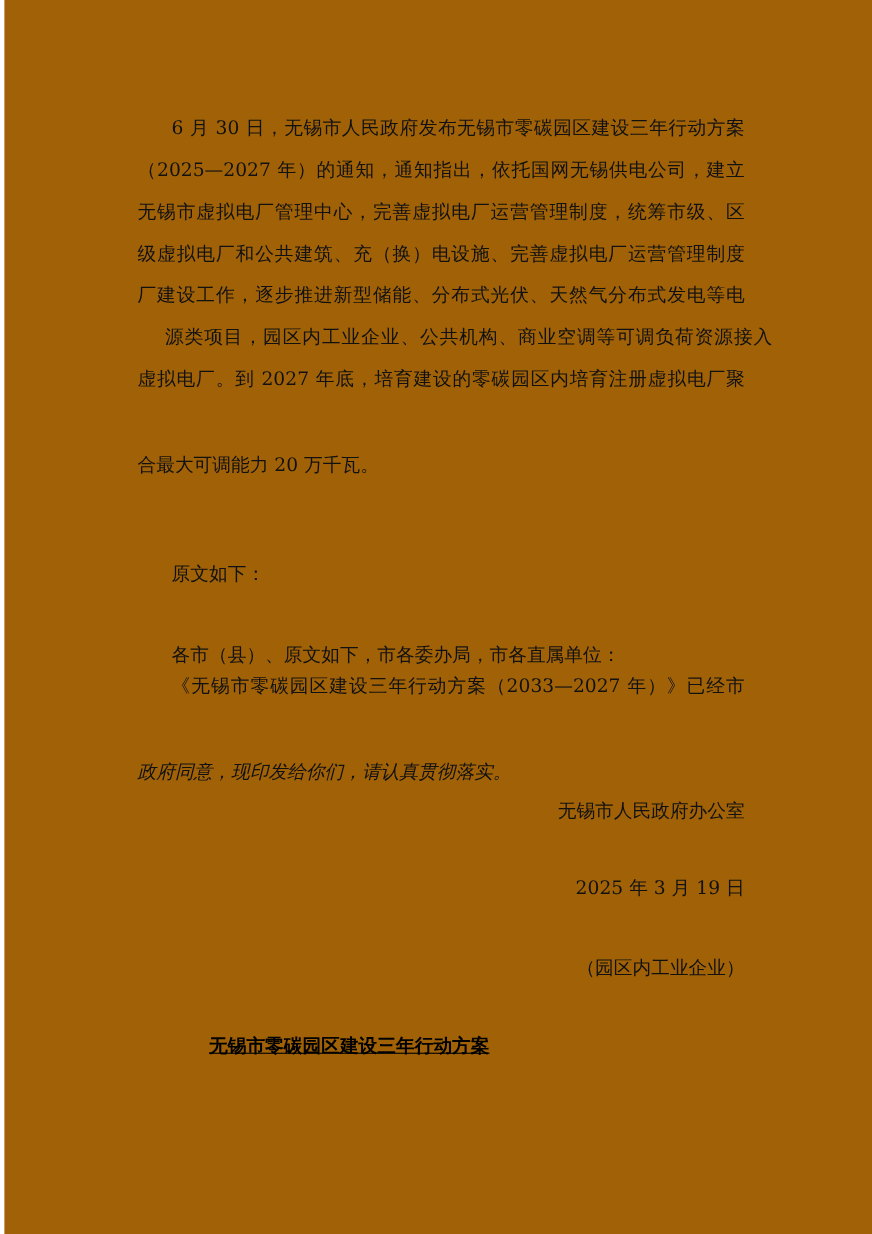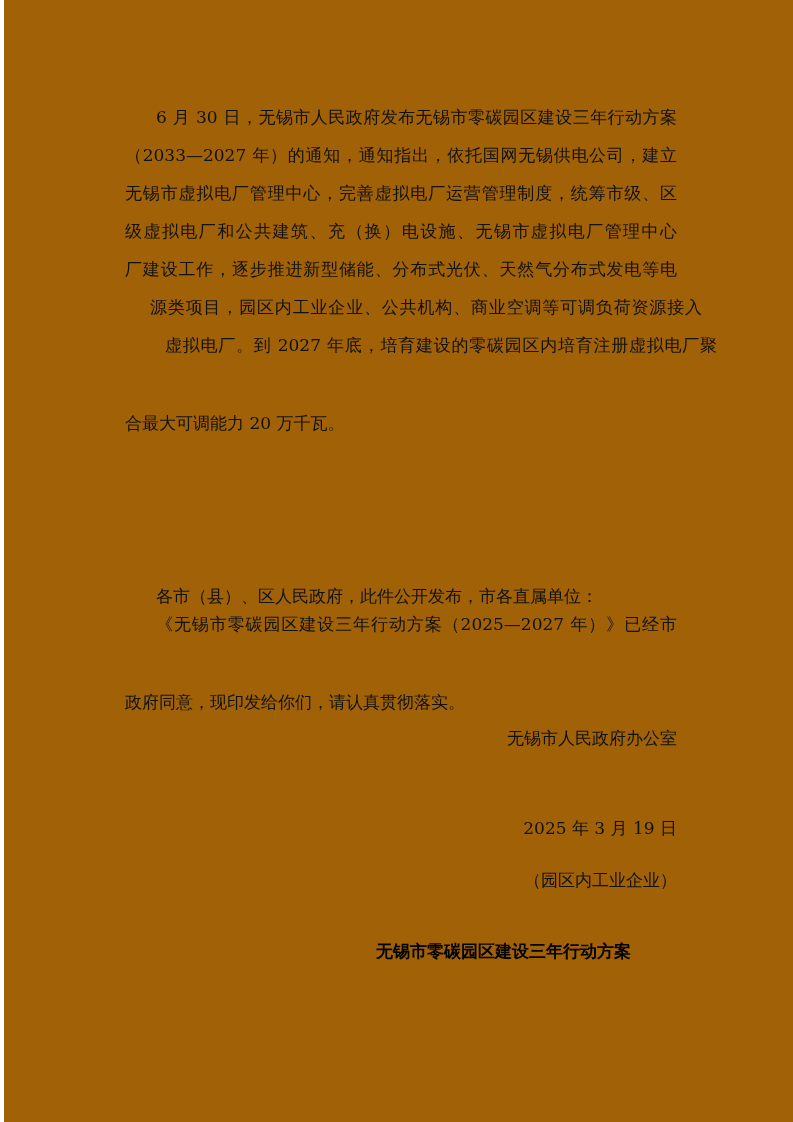--- a/index.html
+++ b/index.html
@@ -45,53 +45,55 @@
     }
     .line.right {
       text-align: center;
       text-align-last: right;
     }
     .title {
       position: absolute;
       left: 0;
       width: 627px;
       top: 940px;
-      text-align: right;
+      text-align: center;
       font-family: "DejaVu Sans", "Liberation Sans", sans-serif;
       font-weight: bold;
       font-size: 17px;
       line-height: 22px;
       color: #000000;
+      text-decoration: underline;
     }
   </style>
 </head>
 <body>
 
 <div class="page">
 
   <div>
     <div class="line indent" style="top:106px;">6 月 30 日，无锡市人民政府发布无锡市零碳园区建设三年行动方案</div>
-    <div class="line" style="top:144px;">（2033—2027 年）的通知，通知指出，依托国网无锡供电公司，建立</div>
+    <div class="line" style="top:144px;">（2025—2027 年）的通知，通知指出，依托国网无锡供电公司，建立</div>
     <div class="line" style="top:182px;">无锡市虚拟电厂管理中心，完善虚拟电厂运营管理制度，统筹市级、区</div>
-    <div class="line" style="top:220px;">级虚拟电厂和公共建筑、充（换）电设施、无锡市虚拟电厂管理中心</div>
+    <div class="line" style="top:220px;">级虚拟电厂和公共建筑、充（换）电设施、完善虚拟电厂运营管理制度</div>
     <div class="line" style="top:258px;">厂建设工作，逐步推进新型储能、分布式光伏、天然气分布式发电等电</div>
     <div class="line" style="top:296px;margin-left:25px;">源类项目，园区内工业企业、公共机构、商业空调等可调负荷资源接入</div>
-    <div class="line" style="top:334px;margin-left:40px;">虚拟电厂。到 2027 年底，培育建设的零碳园区内培育注册虚拟电厂聚</div>
+    <div class="line" style="top:334px;">虚拟电厂。到 2027 年底，培育建设的零碳园区内培育注册虚拟电厂聚</div>
     <div class="line last" style="top:372px;">合最大可调能力 20 万千瓦。</div>
   </div>
 
+  <div class="line indent last" style="top:471px;">原文如下：</div>
 
-  <div class="line indent last" style="top:545px;">各市（县）、区人民政府，此件公开发布，市各直属单位：</div>
+  <div class="line indent last" style="top:545px;">各市（县）、原文如下，市各委办局，市各直属单位：</div>
 
   <div>
-    <div class="line indent" style="top:613px;">《无锡市零碳园区建设三年行动方案（2025—2027 年）》已经市</div>
-    <div class="line last" style="top:651px;">政府同意，现印发给你们，请认真贯彻落实。</div>
+    <div class="line indent" style="top:613px;">《无锡市零碳园区建设三年行动方案（2033—2027 年）》已经市</div>
+    <div class="line last" style="top:651px;font-style:italic;">政府同意，现印发给你们，请认真贯彻落实。</div>
   </div>
 
   <div>
     <div class="line right" style="top:727px;">无锡市人民政府办公室</div>
-    <div class="line right" style="top:797px;margin-top:20px;">2025 年 3 月 19 日</div>
+    <div class="line right" style="top:797px;">2025 年 3 月 19 日</div>
     <div class="line right" style="top:869px;">（园区内工业企业）</div>
   </div>
 
   <div class="title">无锡市零碳园区建设三年行动方案</div>
 
 </div>
 
 </body></html>

